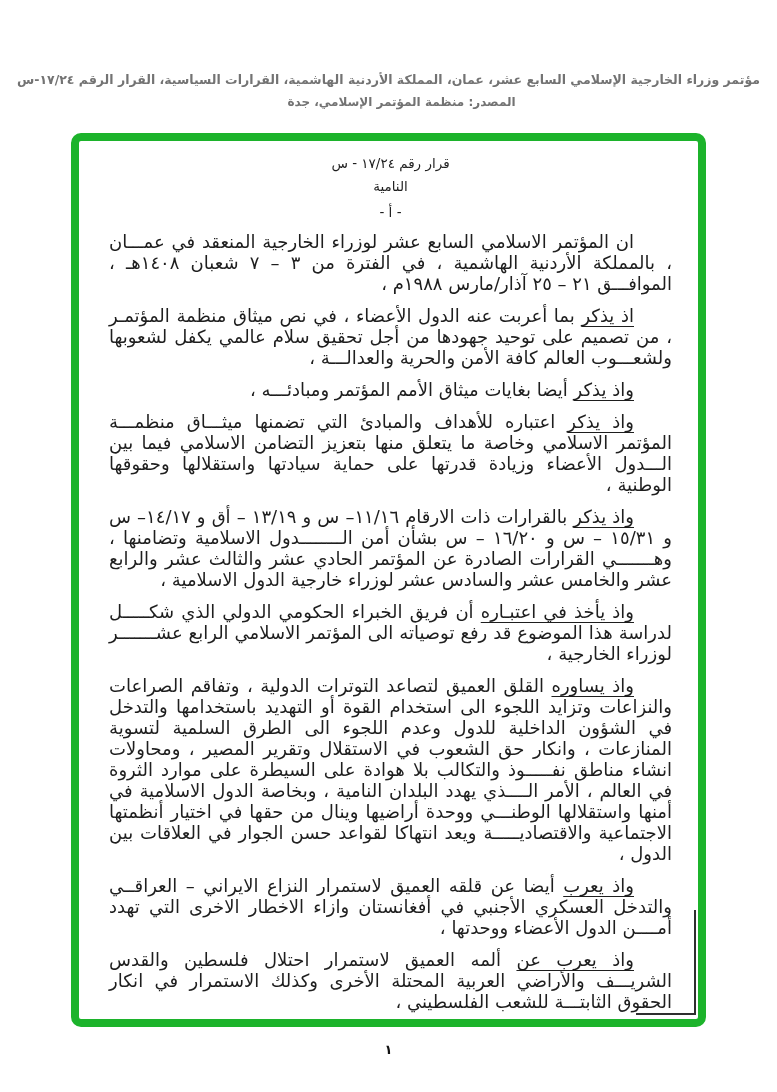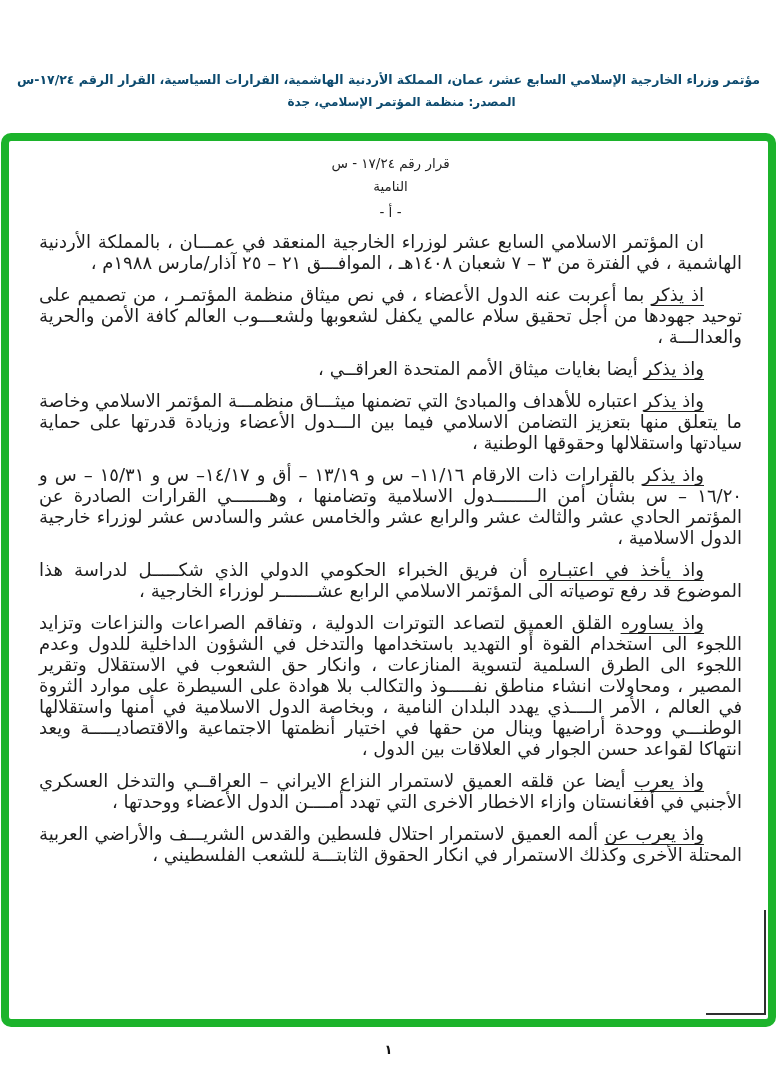--- a/index.html
+++ b/index.html
@@ -13,35 +13,35 @@
     overflow: hidden;
     font-family: "DejaVu Sans", sans-serif;
     color: #1e1e1e;
     position: relative;
   }
   .page-header {
     margin-top: 72px;
     text-align: center;
     direction: rtl;
     font-weight: bold;
-    color: #0c4a6e;
+    color: #737373;
   }
   .header-line1 {
     font-size: 12.5px;
     white-space: nowrap;
     letter-spacing: 0px;
   }
   .header-line2 {
     font-size: 12px;
     margin-top: 8px;
     margin-left: 26px;
   }
   .doc-frame {
     position: relative;
-    width: 775px;
+    width: 635px;
     height: 894px;
     margin: 24px auto 0 auto;
     border: 8px solid #1cb32b;
     border-radius: 10px;
     box-sizing: border-box;
     background: #ffffff;
   }
   .doc-content {
     direction: rtl;
     padding: 14px 26px 0 30px;
@@ -113,21 +113,21 @@
     <div class="title-block">
       <div class="title-line">قرار رقم ١٧/٢٤ - س</div>
       <div class="title-line">النامية</div>
       <div class="title-line section-marker">- أ -</div>
     </div>
 
     <p class="para"><span>ان المؤتمر الاسلامي السابع عشر لوزراء الخارجية المنعقد في عمـــان ، بالمملكة الأردنية الهاشمية ، في الفترة من ٣ – ٧ شعبان ١٤٠٨هـ ، الموافـــق ٢١ – ٢٥ آذار/مارس ١٩٨٨م ،</span></p>
 
     <p class="para"><span class="lead">اذ يذكر</span> <span>بما أعربت عنه الدول الأعضاء ، في نص ميثاق منظمة المؤتمـر ، من تصميم على توحيد جهودها من أجل تحقيق سلام عالمي يكفل لشعوبها ولشعـــوب العالم كافة الأمن والحرية والعدالـــة ،</span></p>
 
-    <p class="para"><span class="lead">واذ يذكر</span> <span>أيضا بغايات ميثاق الأمم المتحدة العراقــي ،</span></p>
+    <p class="para"><span class="lead">واذ يذكر</span> <span>أيضا بغايات ميثاق الأمم المؤتمر ومبادئـــه ،</span></p>
 
     <p class="para"><span class="lead">واذ يذكر</span> <span>اعتباره للأهداف والمبادئ التي تضمنها ميثـــاق منظمـــة المؤتمر الاسلامي وخاصة ما يتعلق منها بتعزيز التضامن الاسلامي فيما بين الـــدول الأعضاء وزيادة قدرتها على حماية سيادتها واستقلالها وحقوقها الوطنية ،</span></p>
 
     <p class="para"><span class="lead">واذ يذكر</span> <span>بالقرارات ذات الارقام ١١/١٦– س و ١٣/١٩ – أق و ١٤/١٧– س و ١٥/٣١ – س و ١٦/٢٠ – س بشأن أمن الــــــــدول الاسلامية وتضامنها ، وهـــــــي القرارات الصادرة عن المؤتمر الحادي عشر والثالث عشر والرابع عشر والخامس عشر والسادس عشر لوزراء خارجية الدول الاسلامية ،</span></p>
 
     <p class="para"><span class="lead">واذ يأخذ في اعتبـاره</span> <span>أن فريق الخبراء الحكومي الدولي الذي شكـــــل لدراسة هذا الموضوع قد رفع توصياته الى المؤتمر الاسلامي الرابع عشـــــــر لوزراء الخارجية ،</span></p>
 
     <p class="para"><span class="lead">واذ يساوره</span> <span>القلق العميق لتصاعد التوترات الدولية ، وتفاقم الصراعات والنزاعات وتزايد اللجوء الى استخدام القوة أو التهديد باستخدامها والتدخل في الشؤون الداخلية للدول وعدم اللجوء الى الطرق السلمية لتسوية المنازعات ، وانكار حق الشعوب في الاستقلال وتقرير المصير ، ومحاولات انشاء مناطق نفـــــوذ والتكالب بلا هوادة على السيطرة على موارد الثروة في العالم ، الأمر الــــذي يهدد البلدان النامية ، وبخاصة الدول الاسلامية في أمنها واستقلالها الوطنـــي ووحدة أراضيها وينال من حقها في اختيار أنظمتها الاجتماعية والاقتصاديـــــة ويعد انتهاكا لقواعد حسن الجوار في العلاقات بين الدول ،</span></p>
 
     <p class="para"><span class="lead">واذ يعرب</span> <span>أيضا عن قلقه العميق لاستمرار النزاع الايراني – العراقــي والتدخل العسكري الأجنبي في أفغانستان وازاء الاخطار الاخرى التي تهدد أمــــن الدول الأعضاء ووحدتها ،</span></p>

